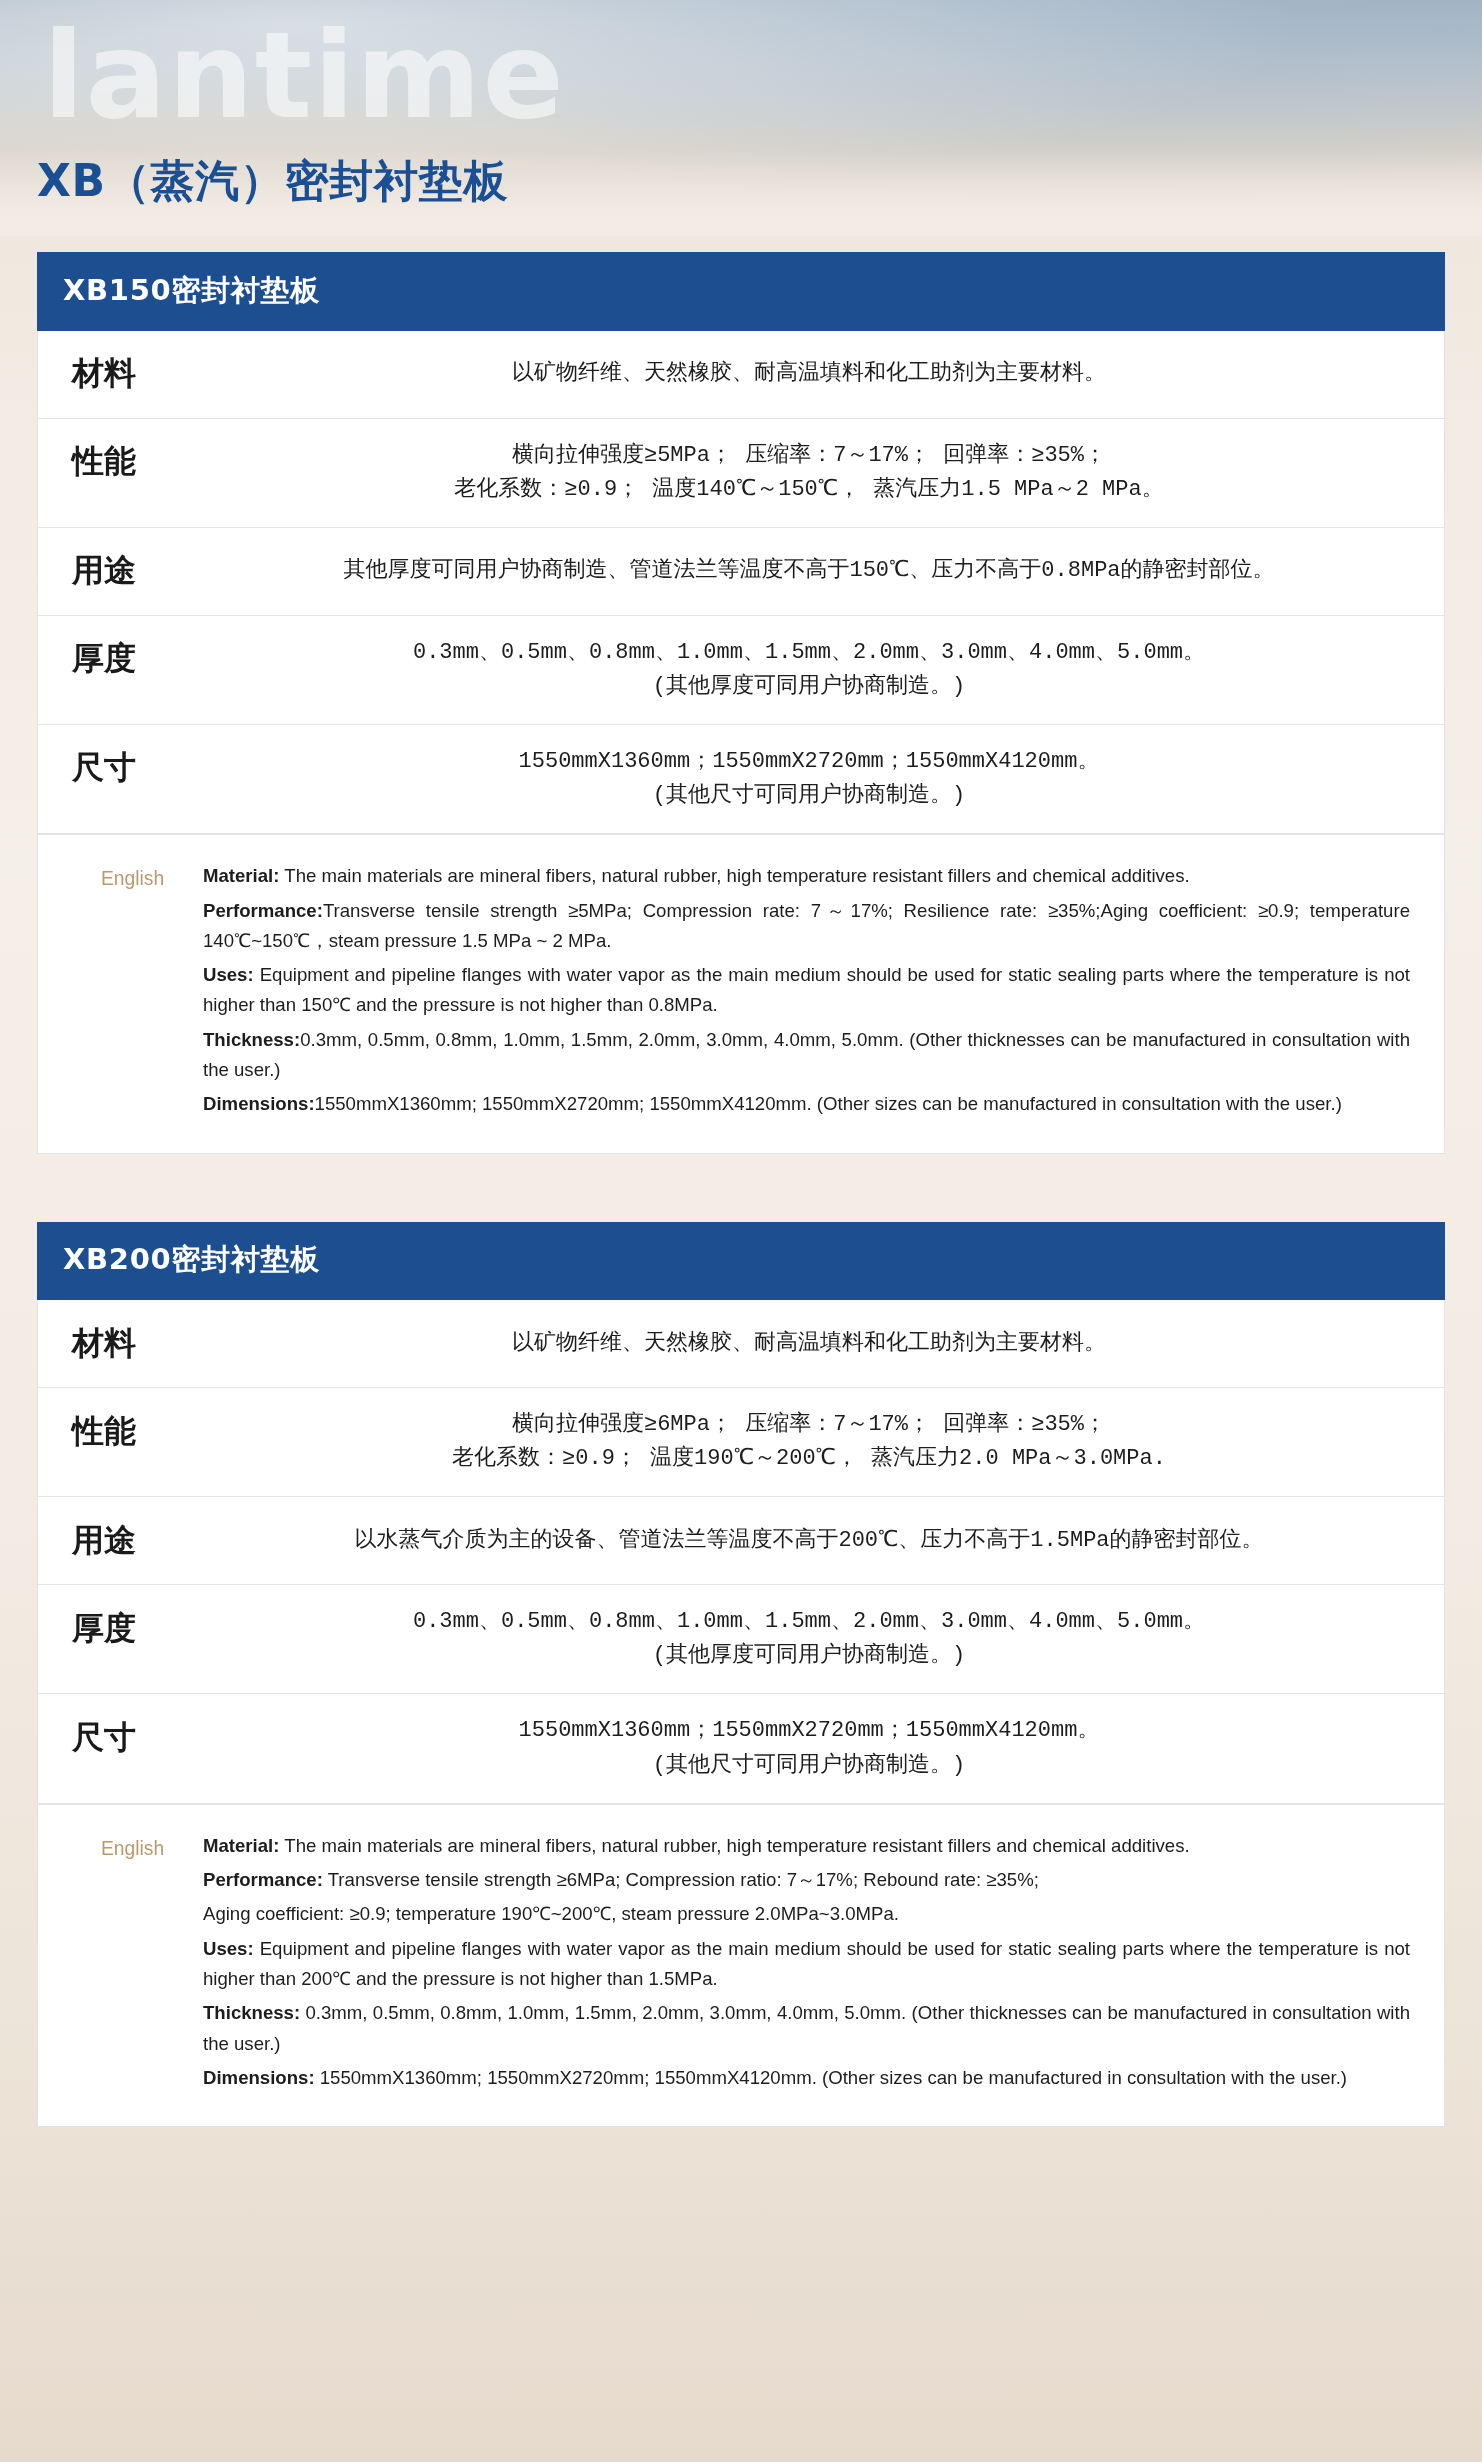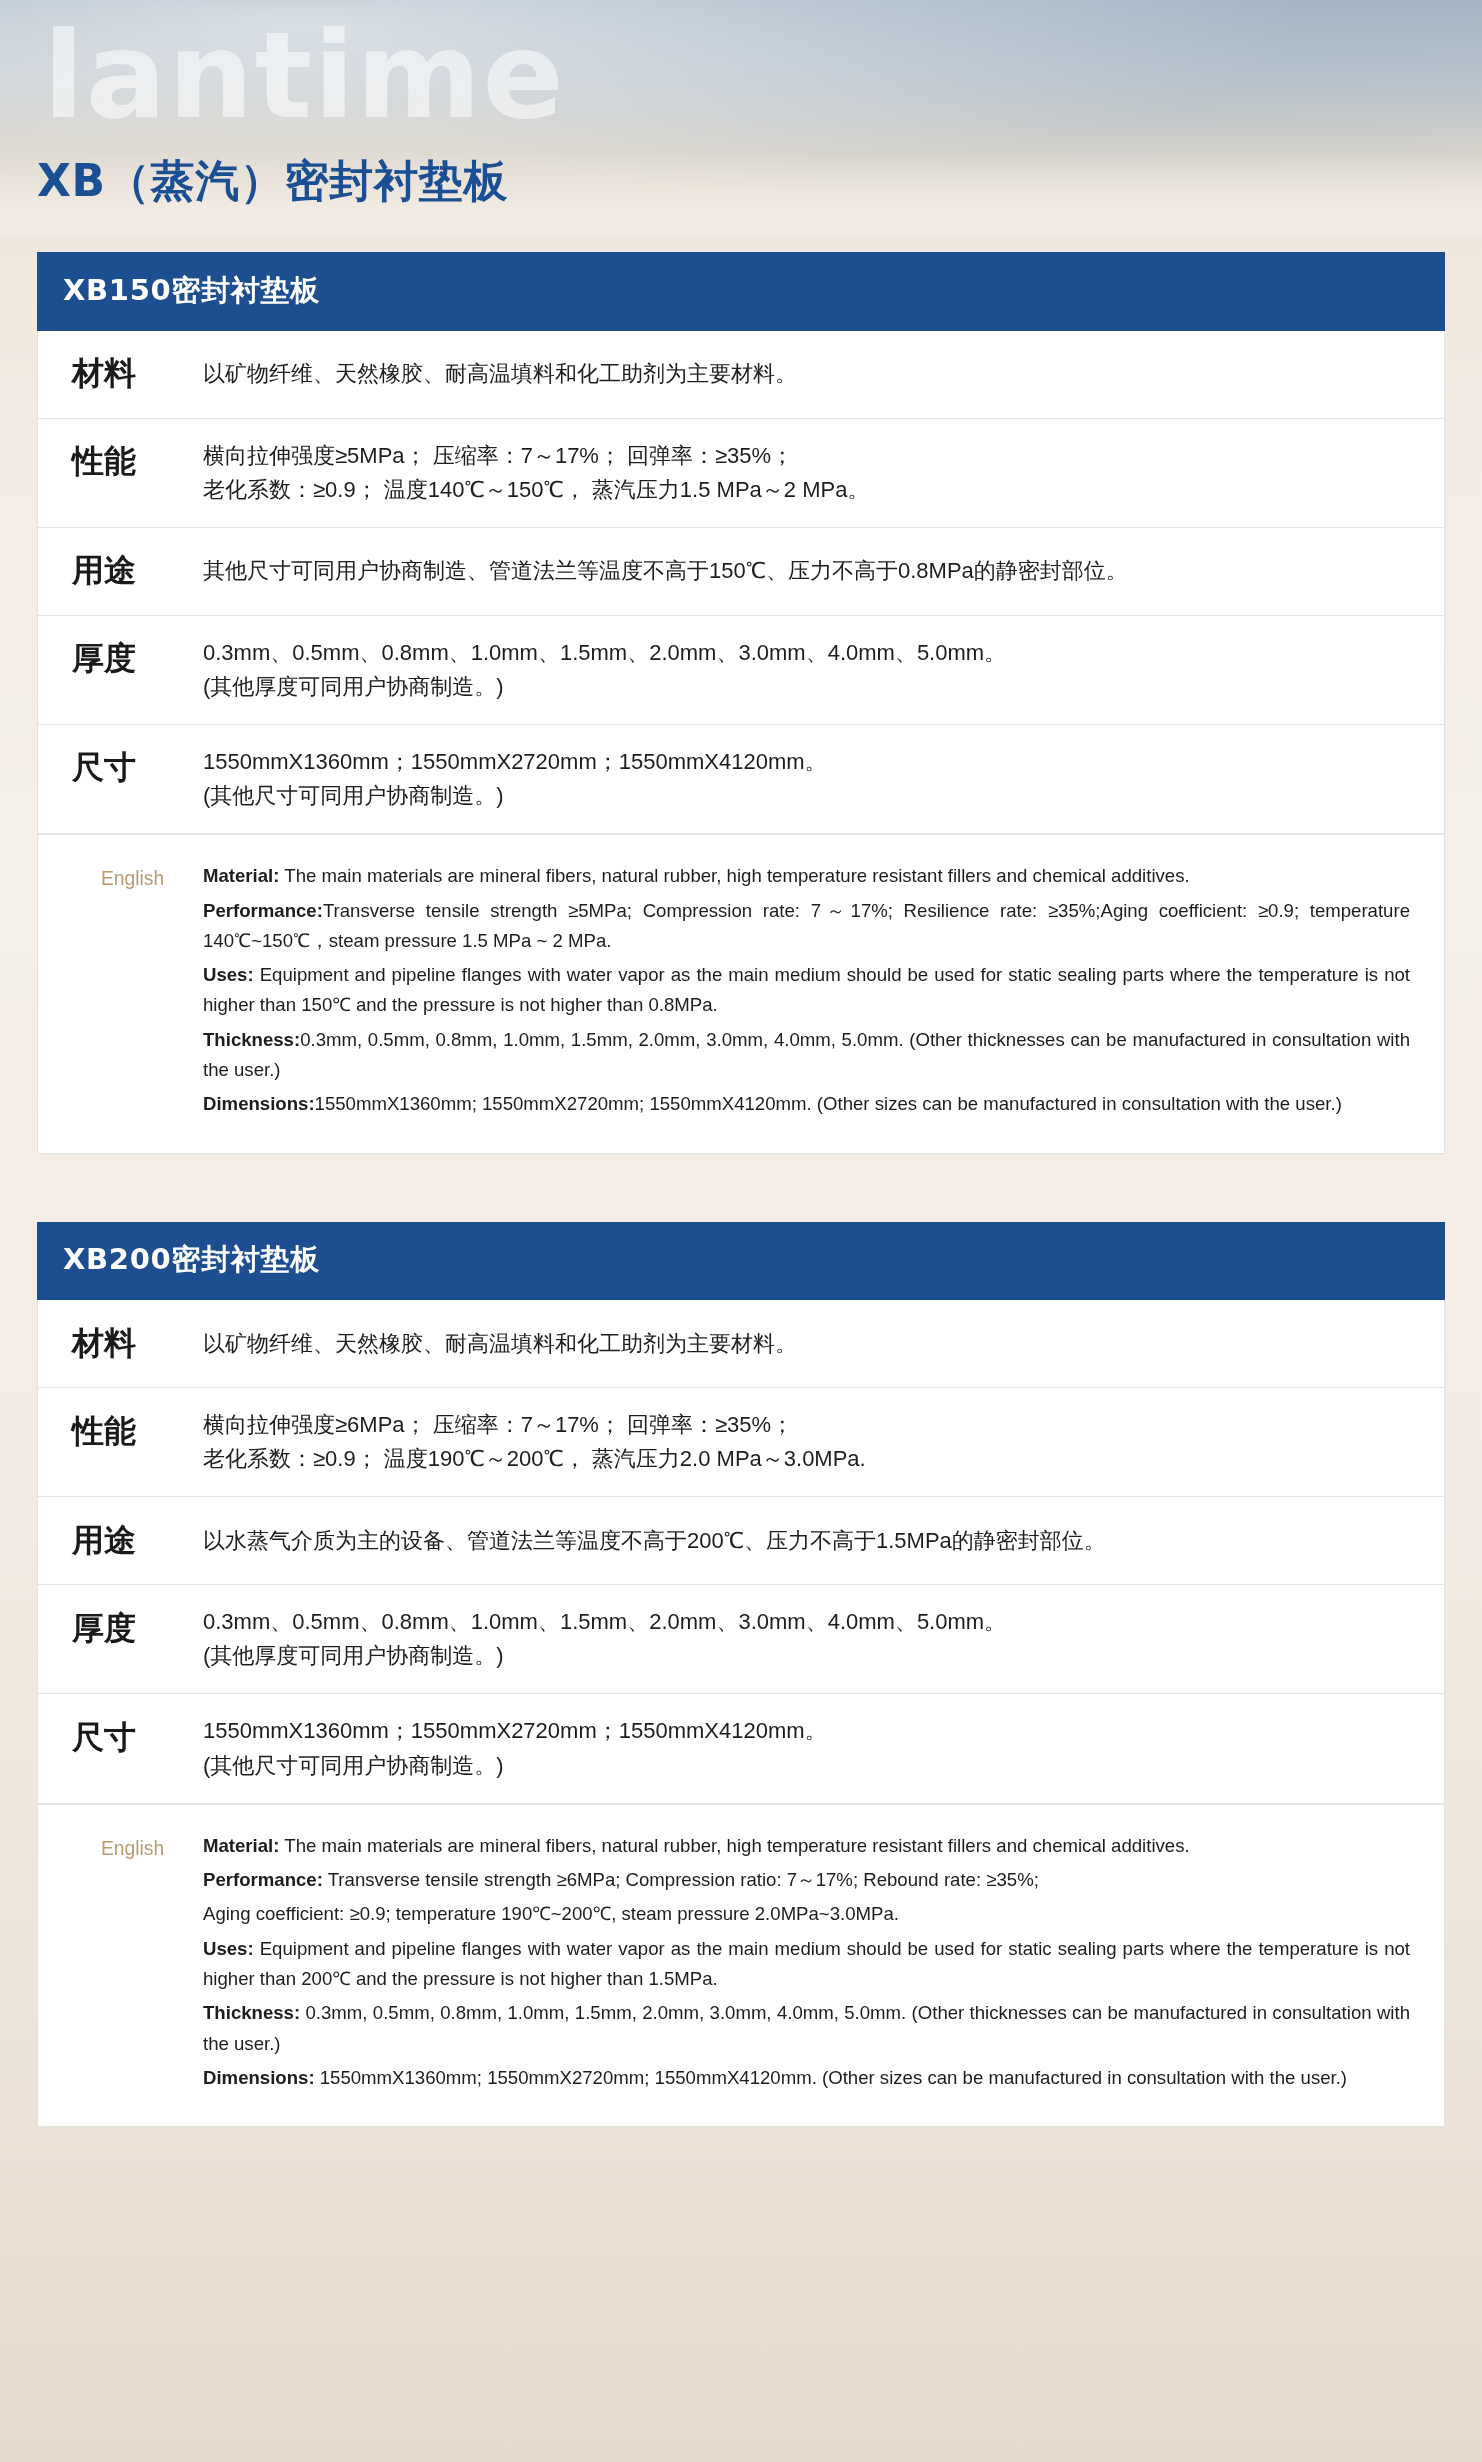--- a/index.html
+++ b/index.html
@@ -104,21 +104,22 @@
     box-sizing: border-box;
     font-family: "DejaVu Sans", "Liberation Sans", sans-serif;
   }
   .row-value {
     flex: 1 1 auto;
     font-size: 22px;
     line-height: 1.55;
     color: #1d1d1d;
     padding: 20px 29px 20px 0;
     box-sizing: border-box;
-    font-family: Liberation Sans, sans-serif;
+    font-family: Liberation Mono, monospace;
+    text-align: center;
   }
   .row-value .line { display: block; }
   .row.center .row-label,
   .row.center .row-value { align-self: center; }
 
   .row.tall { min-height: 86px; }
 
   .en-row {
     display: flex;
     align-items: flex-start;
@@ -176,21 +177,21 @@
           <div class="row-label">性能</div>
           <div class="row-value">
             <span class="line">横向拉伸强度≥5MPa；        压缩率：7～17%；      回弹率：≥35%；</span>
             <span class="line">老化系数：≥0.9；      温度140℃～150℃，     蒸汽压力1.5 MPa～2 MPa。</span>
           </div>
         </div>
 
         <div class="row center">
           <div class="row-label">用途</div>
           <div class="row-value">
-            <span class="line">其他尺寸可同用户协商制造、管道法兰等温度不高于150℃、压力不高于0.8MPa的静密封部位。</span>
+            <span class="line">其他厚度可同用户协商制造、管道法兰等温度不高于150℃、压力不高于0.8MPa的静密封部位。</span>
           </div>
         </div>
 
         <div class="row tall">
           <div class="row-label">厚度</div>
           <div class="row-value">
             <span class="line">0.3mm、0.5mm、0.8mm、1.0mm、1.5mm、2.0mm、3.0mm、4.0mm、5.0mm。</span>
             <span class="line">(其他厚度可同用户协商制造。)</span>
           </div>
         </div>

